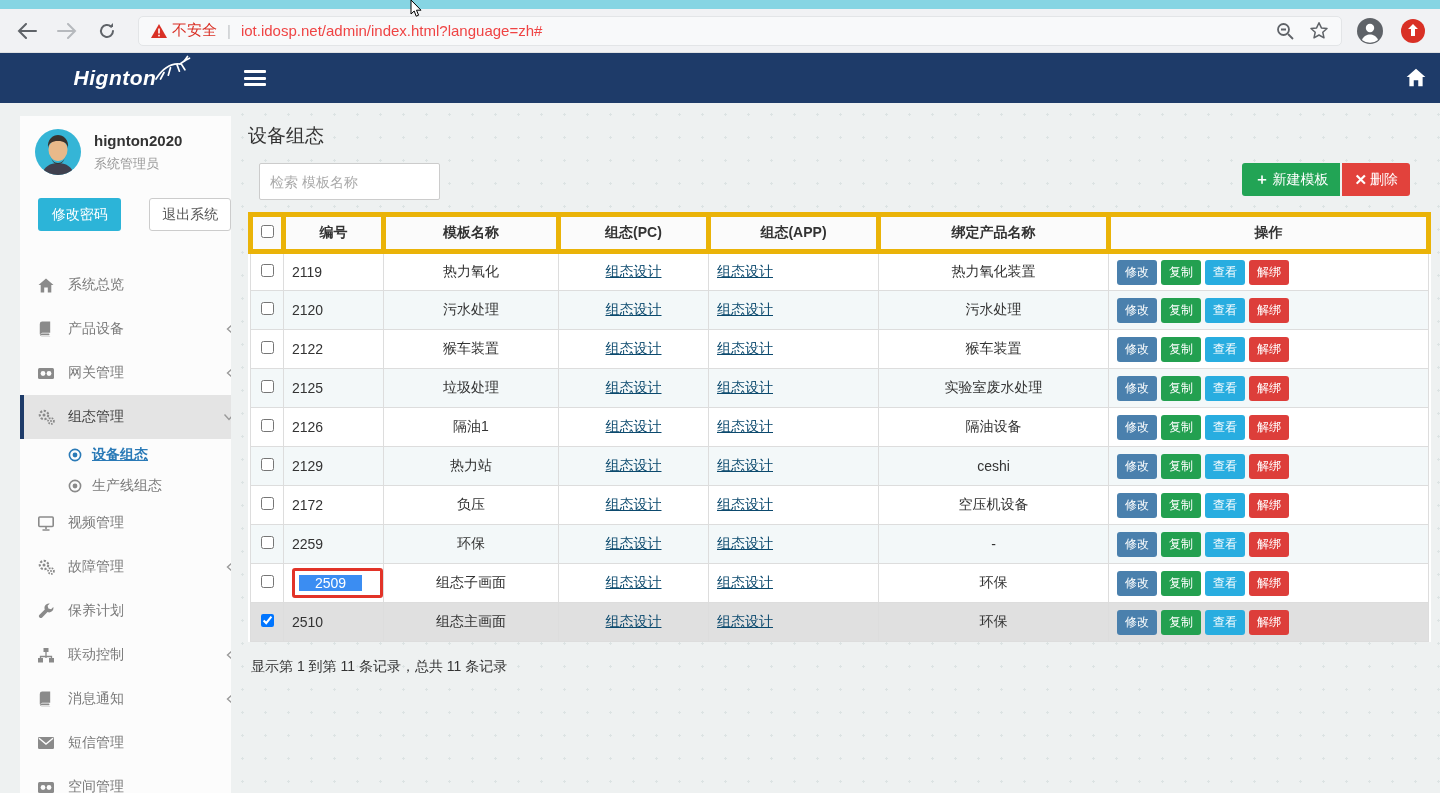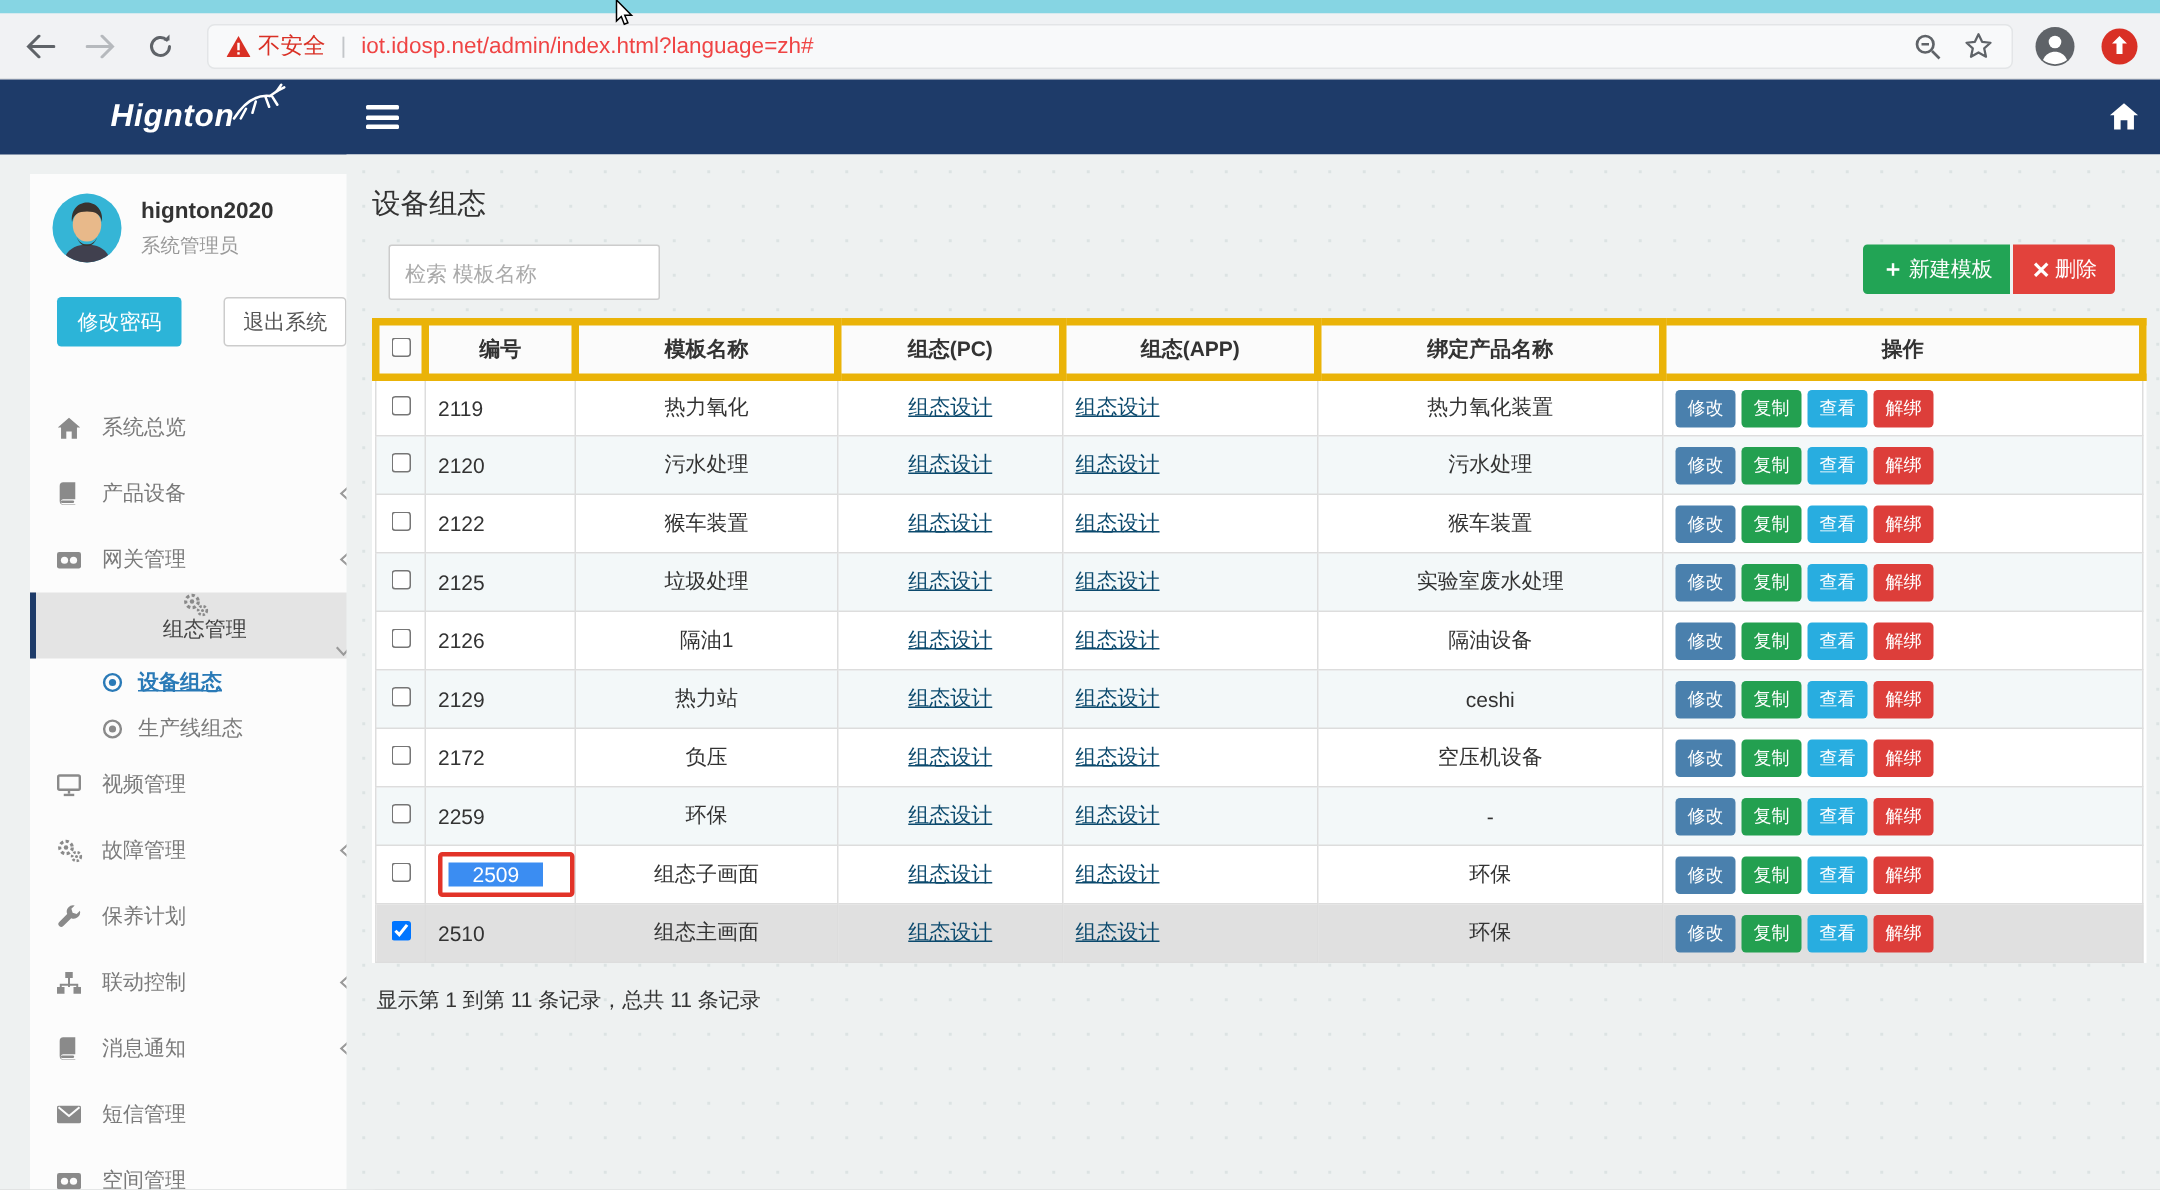--- a/index.html
+++ b/index.html
@@ -34,21 +34,21 @@
   .user-texts { margin-left:12px; }
   .user-name { font-size:15px; font-weight:bold; color:#333; }
   .user-role { font-size:13px; color:#999; margin-top:6px; }
   .user-btns { display:flex; padding:14px 18px 10px 18px; gap:28px; }
   .btn-pwd { background:#2cb4d8; color:#fff; border:none; font-size:14px; width:84px; height:33px; border-radius:3px; cursor:pointer; }
   .btn-logout { background:#fff; color:#555; border:1px solid #ccc; font-size:14px; width:82px; height:33px; border-radius:3px; cursor:pointer; }
   .menu { margin-top:22px; }
   .menu-item { display:flex; align-items:center; height:44px; padding:0 14px 0 18px; color:#7a7a7a; font-size:14px; cursor:pointer; position:relative; }
   .menu-item .mi-icon { width:18px; margin-right:12px; color:#8a8a8a; display:flex; align-items:center; }
   .menu-item .mi-chevron { margin-left:auto; color:#9a9a9a; display:flex; align-items:center; }
-  .menu-item.active { background:#e4e4e4; color:#444;flex-direction:column; }
+  .menu-item.active { background:#e4e4e4; color:#444; }
   .menu-item.active::before { content:""; position:absolute; left:0; top:0; bottom:0; width:4px; background:#1e3b69; }
   .submenu { }
   .submenu-item { display:flex; align-items:center; height:31px; padding-left:48px; font-size:14px; color:#7a7a7a; cursor:pointer; }
   .submenu-item .si-icon { width:15px; margin-right:9px; display:flex; align-items:center; color:#8a8a8a; }
   .submenu-item.active { color:#2a7ab7; font-weight:bold; }
   .submenu-item.active .si-icon { color:#2a7ab7; }
   .submenu-item.active .si-label { text-decoration:underline; }
 
   
   .content { position:absolute; left:231px; top:103px; right:0; bottom:0;

